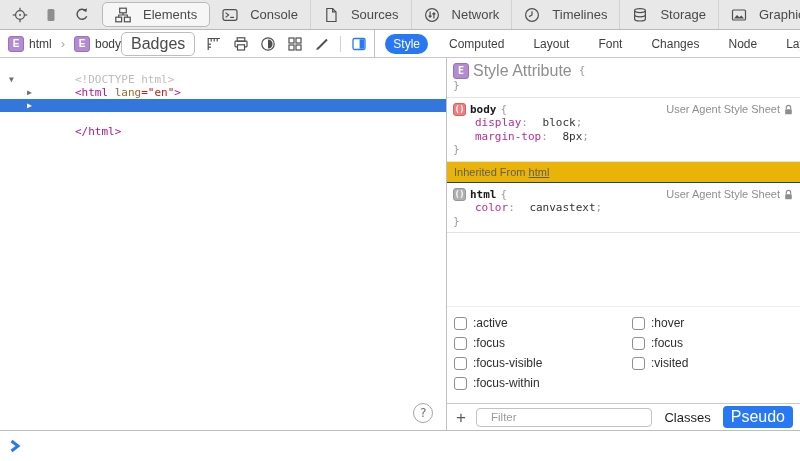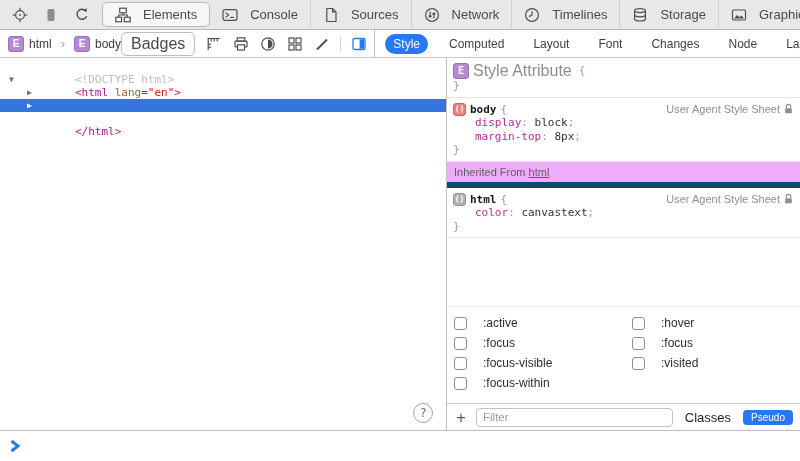--- a/index.html
+++ b/index.html
@@ -61,43 +61,43 @@
   .rule-head{display:flex;align-items:center;gap:4px;}
   .rule-icon{width:13px;height:13px;border-radius:3px;flex:0 0 13px;display:flex;align-items:center;
              justify-content:center;font-size:8px;font-weight:bold;color:#fff;
              font-family:"DejaVu Sans Mono",monospace;}
   .rule-icon.red{background:#ec8181;border:1px solid #d86060;box-sizing:border-box;}
   .rule-icon.gray{background:#b0b0b0;border:1px solid #979797;box-sizing:border-box;}
   .attr-title{font-family:"Liberation Sans",sans-serif;font-size:16px;color:#8e8e8e;margin-right:3px;}
   .cs-sel{color:#1a1a1a;font-weight:bold;}
   .cs-punc{color:#9b9b9b;}
   .cs-prop{color:#b82d94;}
-  .cs-val{color:#333;}
-  .origin{margin-left:auto;display:flex;align-items:flex-start;gap:3px;
+  .cs-val{color:#333;margin-left:8px;}
+  .origin{margin-left:auto;display:flex;align-items:flex-end;gap:3px;
           font-family:"Liberation Sans",sans-serif;font-size:11px;color:#8e8e8e;white-space:nowrap;}
   .prop-line{padding-left:22px;}
-  .inherit-bar{background:#f0abfc;border-bottom:6px solid #0c4a6e;font-size:11px;color:#5f5f5f;
+  .inherit-bar{background:#eab308;border-bottom:1px solid #0c4a6e;font-size:11px;color:#5f5f5f;
                padding:4px 7px;}
   .inherit-bar a{color:#5f5f5f;text-decoration:underline;}
   .flex-spacer{flex:1;}
   
   #pseudo-box{display:flex;padding:6px 7px 10px 7px;border-top:1px solid #ececec;}
   .pseudo-col{display:flex;flex-direction:column;}
   .pseudo-col.left{width:178px;}
-  .pseudo-row{display:flex;align-items:center;gap:16px;margin:3px 0;font-size:12px;color:#2e2e2e;}
+  .pseudo-row{display:flex;align-items:center;gap:6px;margin:3px 0;font-size:12px;color:#2e2e2e;}
   .chk{width:13px;height:13px;border:1px solid #8f8f8f;border-radius:3px;background:#fff;box-sizing:border-box;}
   
   #styles-footer{height:26px;border-top:1px solid #c9c9c9;display:flex;align-items:center;
                  padding:0 7px;gap:8px;}
   #add-rule{font-size:17px;color:#5a5a5a;line-height:1;width:14px;text-align:center;}
-  #filter-input{flex:1;height:17px;border:1px solid #c2c2c2;border-radius:4px;padding:0 6px;
+  #filter-input{flex:1;height:17px;border:1px solid #c2c2c2;border-radius:4px;padding:0 14px;
                 font-size:11.5px;color:#333;outline:none;min-width:60px;background:#fff;}
   #filter-input::placeholder{color:#9a9a9a;}
   #classes-btn{font-size:13px;color:#1f1f1f;padding:0 4px;white-space:nowrap;}
-  #pseudo-btn{font-size:10px;color:#fff;background:#2878f4;border-radius:4px;padding:2px 8px;white-space:nowrap;}
+  #pseudo-btn{font-size:16px;color:#fff;background:#2878f4;border-radius:4px;padding:2px 8px;white-space:nowrap;}
   
   #quick-console{position:absolute;left:0;top:430px;width:800px;height:31px;background:#fff;
                  border-top:1px solid #bdbdbd;display:flex;align-items:center;padding-left:9px;box-sizing:border-box;}
 </style>
 </head>
 <body>
 
 <div id="win">
 
   <div id="toolbar">

